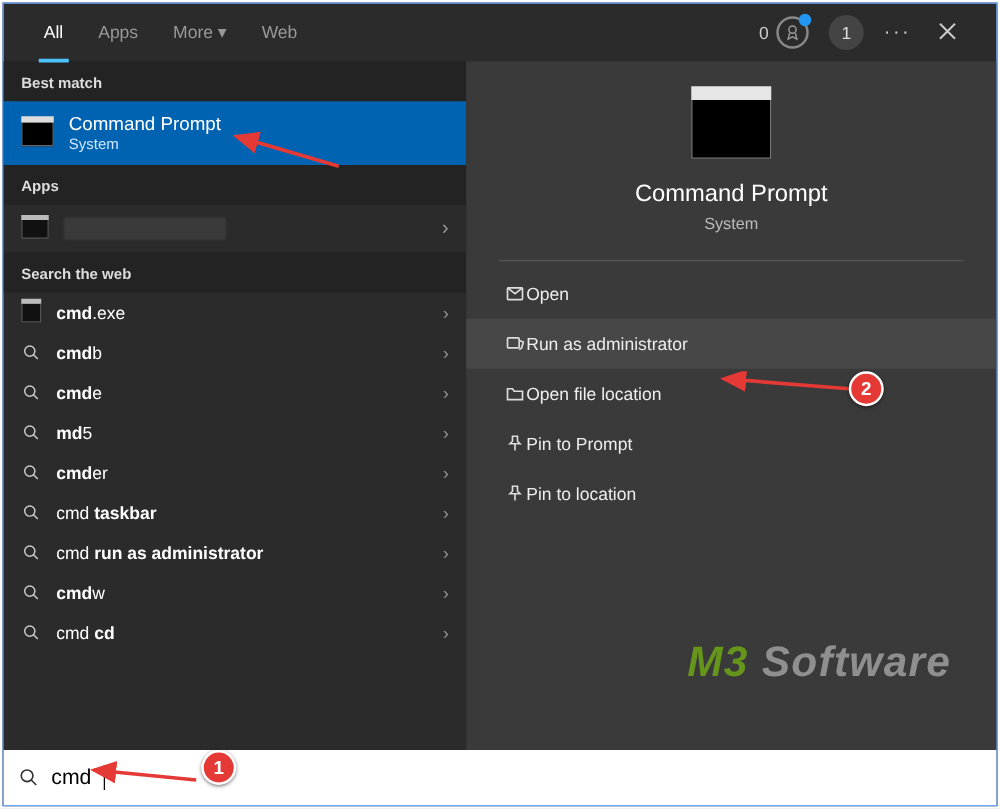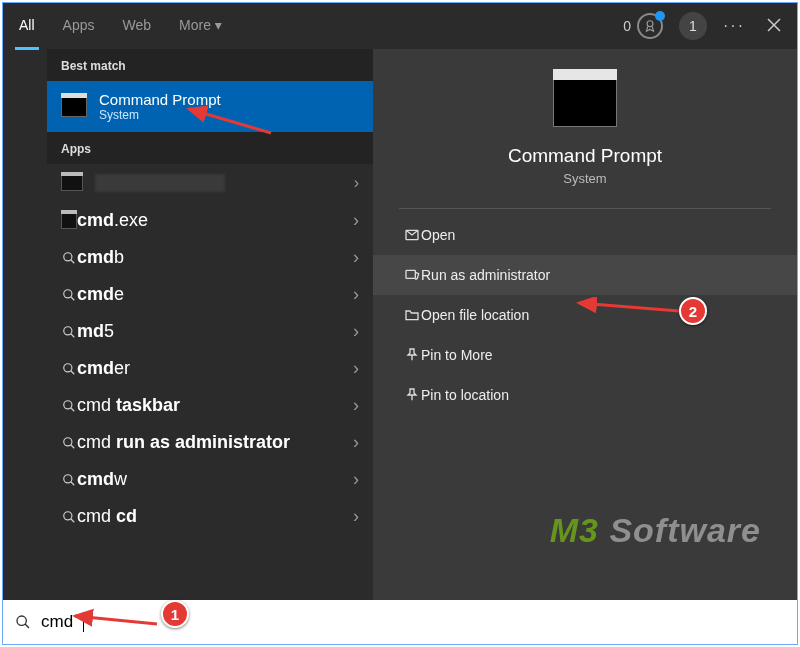--- a/index.html
+++ b/index.html
@@ -1,54 +1,54 @@
 <!DOCTYPE html>
 <html><head>
 <meta charset="utf-8">
 <style>
 * { margin:0; padding:0; box-sizing:border-box; font-family:"Segoe UI",Arial,sans-serif; }
 html,body { width:800px; height:647px; overflow:hidden; background:#fff; }
 
 .window { width:796px; height:643px; margin:2px; background:#2b2b2b; position:relative; color:#fff; display:flex; flex-direction:column; border:1px solid #6fa8ff; }
 
 
-.tabbar { height:46px; display:flex; align-items:stretch; padding:0 2px; }
+.tabbar { height:46px; display:flex; align-items:stretch; padding:0 18px; }
 .tab { padding:14px 14px 0; font-size:14px; color:#999; cursor:pointer; }
 .tab.active { color:#fff; position:relative; }
 .tab.active::after { content:""; position:absolute; bottom:-1px; left:10px; right:10px; height:3px; background:#4cc2ff; }
 .tabbar .spacer { flex:1; }
 .topright { display:flex; align-items:center; gap:16px; padding-right:8px; }
 .tr-item { color:#ccc; font-size:14px; display:flex; align-items:center; gap:6px; }
 .circ { width:26px; height:26px; border-radius:50%; border:2px solid #888; display:flex; align-items:center; justify-content:center; color:#aaa; font-size:14px; position:relative;}
 .circ .dot { position:absolute; top:-4px; right:-4px; width:10px; height:10px; border-radius:50%; background:#2196f3; }
 .pill { width:28px; height:28px; border-radius:50%; background:#444; display:flex; align-items:center; justify-content:center; color:#ddd; font-size:14px;}
 .dots { color:#ccc; font-size:16px; letter-spacing:2px; }
 .close { color:#ccc; font-size:14px; padding:6px; }
 
 
 .body { flex:1; display:flex; min-height:0; }
-.left { width:370px; background:#2b2b2b; display:flex; flex-direction:column;padding-left:44px; }
+.left { width:370px; background:#2b2b2b; display:flex; flex-direction:column; }
 .right { flex:1; background:#3a3a3a; display:flex; flex-direction:column; align-items:stretch; position:relative; }
 
 .section-hdr { font-size:12px; font-weight:600; color:#ddd; padding:10px 14px 8px; background:#232323;}
 .result { display:flex; align-items:center; padding:8px 14px; gap:12px; cursor:pointer; }
 .best { background:#0063b1; padding:10px 14px; }
 .best .title { font-size:15px; color:#fff; }
 .best .sub { font-size:12px; color:#cfe6ff; }
 
 .cmdico { width:26px; height:20px; background:#000; border:1px solid #666; position:relative; }
 .cmdico::before { content:""; position:absolute; top:-5px; left:-1px; right:-1px; height:5px; background:#ddd; }
 
 .smico { width:22px; height:16px; background:#111; border:1px solid #555; position:relative;}
 .smico::before { content:""; position:absolute; top:-4px; left:-1px; right:-1px; height:4px; background:#bbb;}
 
 .appsrow { background:#2b2b2b; padding:10px 14px; display:flex; align-items:center; gap:12px;}
 .appsrow .blur { width:130px; height:18px; background:#3a3a3a; border-radius:2px; filter:blur(1px); }
 
-.web { display:flex; align-items:center; padding:8px 14px; cursor:pointer; font-size:18px; }
+.web { display:flex; align-items:center; padding:8px 14px; gap:12px; cursor:pointer; font-size:14px; }
 .web .chev { margin-left:auto; color:#999; }
 .sico { width:16px; height:16px; display:flex; align-items:center; justify-content:center; color:#ccc; }
 
 
 .preview { display:flex; flex-direction:column; align-items:center; padding:30px 20px 18px; }
 .bigico { width:64px; height:48px; background:#000; border:1px solid #777; position:relative; }
 .bigico::before { content:""; position:absolute; top:-11px; left:-1px; right:-1px; height:11px; background:#e6e6e6; }
 .ptitle { font-size:19px; color:#fff; margin-top:18px; }
 .psub { font-size:13px; color:#bbb; margin-top:4px; }
 .divider { height:1px; background:#555; margin:4px 26px 6px; }
@@ -71,22 +71,22 @@
 b { font-weight:700; }
 </style>
 </head>
 <body>
 
 <div class="window">
 
   <div class="tabbar">
     <div class="tab active">All</div>
     <div class="tab">Apps</div>
+    <div class="tab"><span>More</span> <span>▾</span></div>
     <div class="tab">Web</div>
-    <div class="tab"><span>More</span> <span>▾</span></div>
     <div class="spacer"></div>
     <div class="topright">
       <div class="tr-item">
         <span>0</span>
         <span class="circ">
           <svg width="14" height="14" viewBox="0 0 24 24" fill="none" stroke="#999" stroke-width="2">
               <circle cx="12" cy="8" r="5"></circle>
               <path d="M8 13l-2 8 6-3 6 3-2-8"></path>
             </svg>
           <span class="dot"></span>
@@ -115,20 +115,21 @@
         </div>
       </div>
 
       <div class="section-hdr">Apps</div>
       <div class="appsrow">
         <div class="smico"></div>
         <div class="blur"></div>
         <span class="chev" style="margin-left:auto;color:#999;">›</span>
       </div>
 
+      <div class="section-hdr">Search the web</div>
       <div id="weblist">
           <div class="web">
             <span class="sico">
               <span class="smico"></span>
             </span>
             <span><b>cmd</b>.exe</span>
             <span class="chev">›</span>
           </div>
           <div class="web">
             <span class="sico">
@@ -246,21 +247,21 @@
             </svg>
           </span>
         <span>Open file location</span>
       </div>
       <div class="action">
         <span class="aico">
             <svg width="16" height="16" viewBox="0 0 24 24" fill="none" stroke="#ddd" stroke-width="2">
               <path d="M9 3h6v6l3 3H6l3-3zM12 12v8"></path>
             </svg>
           </span>
-        <span>Pin to More</span>
+        <span>Pin to Prompt</span>
       </div>
       <div class="action">
         <span class="aico">
             <svg width="16" height="16" viewBox="0 0 24 24" fill="none" stroke="#ddd" stroke-width="2">
               <path d="M9 3h6v6l3 3H6l3-3zM12 12v8"></path>
             </svg>
           </span>
         <span>Pin to location</span>
       </div>
 

